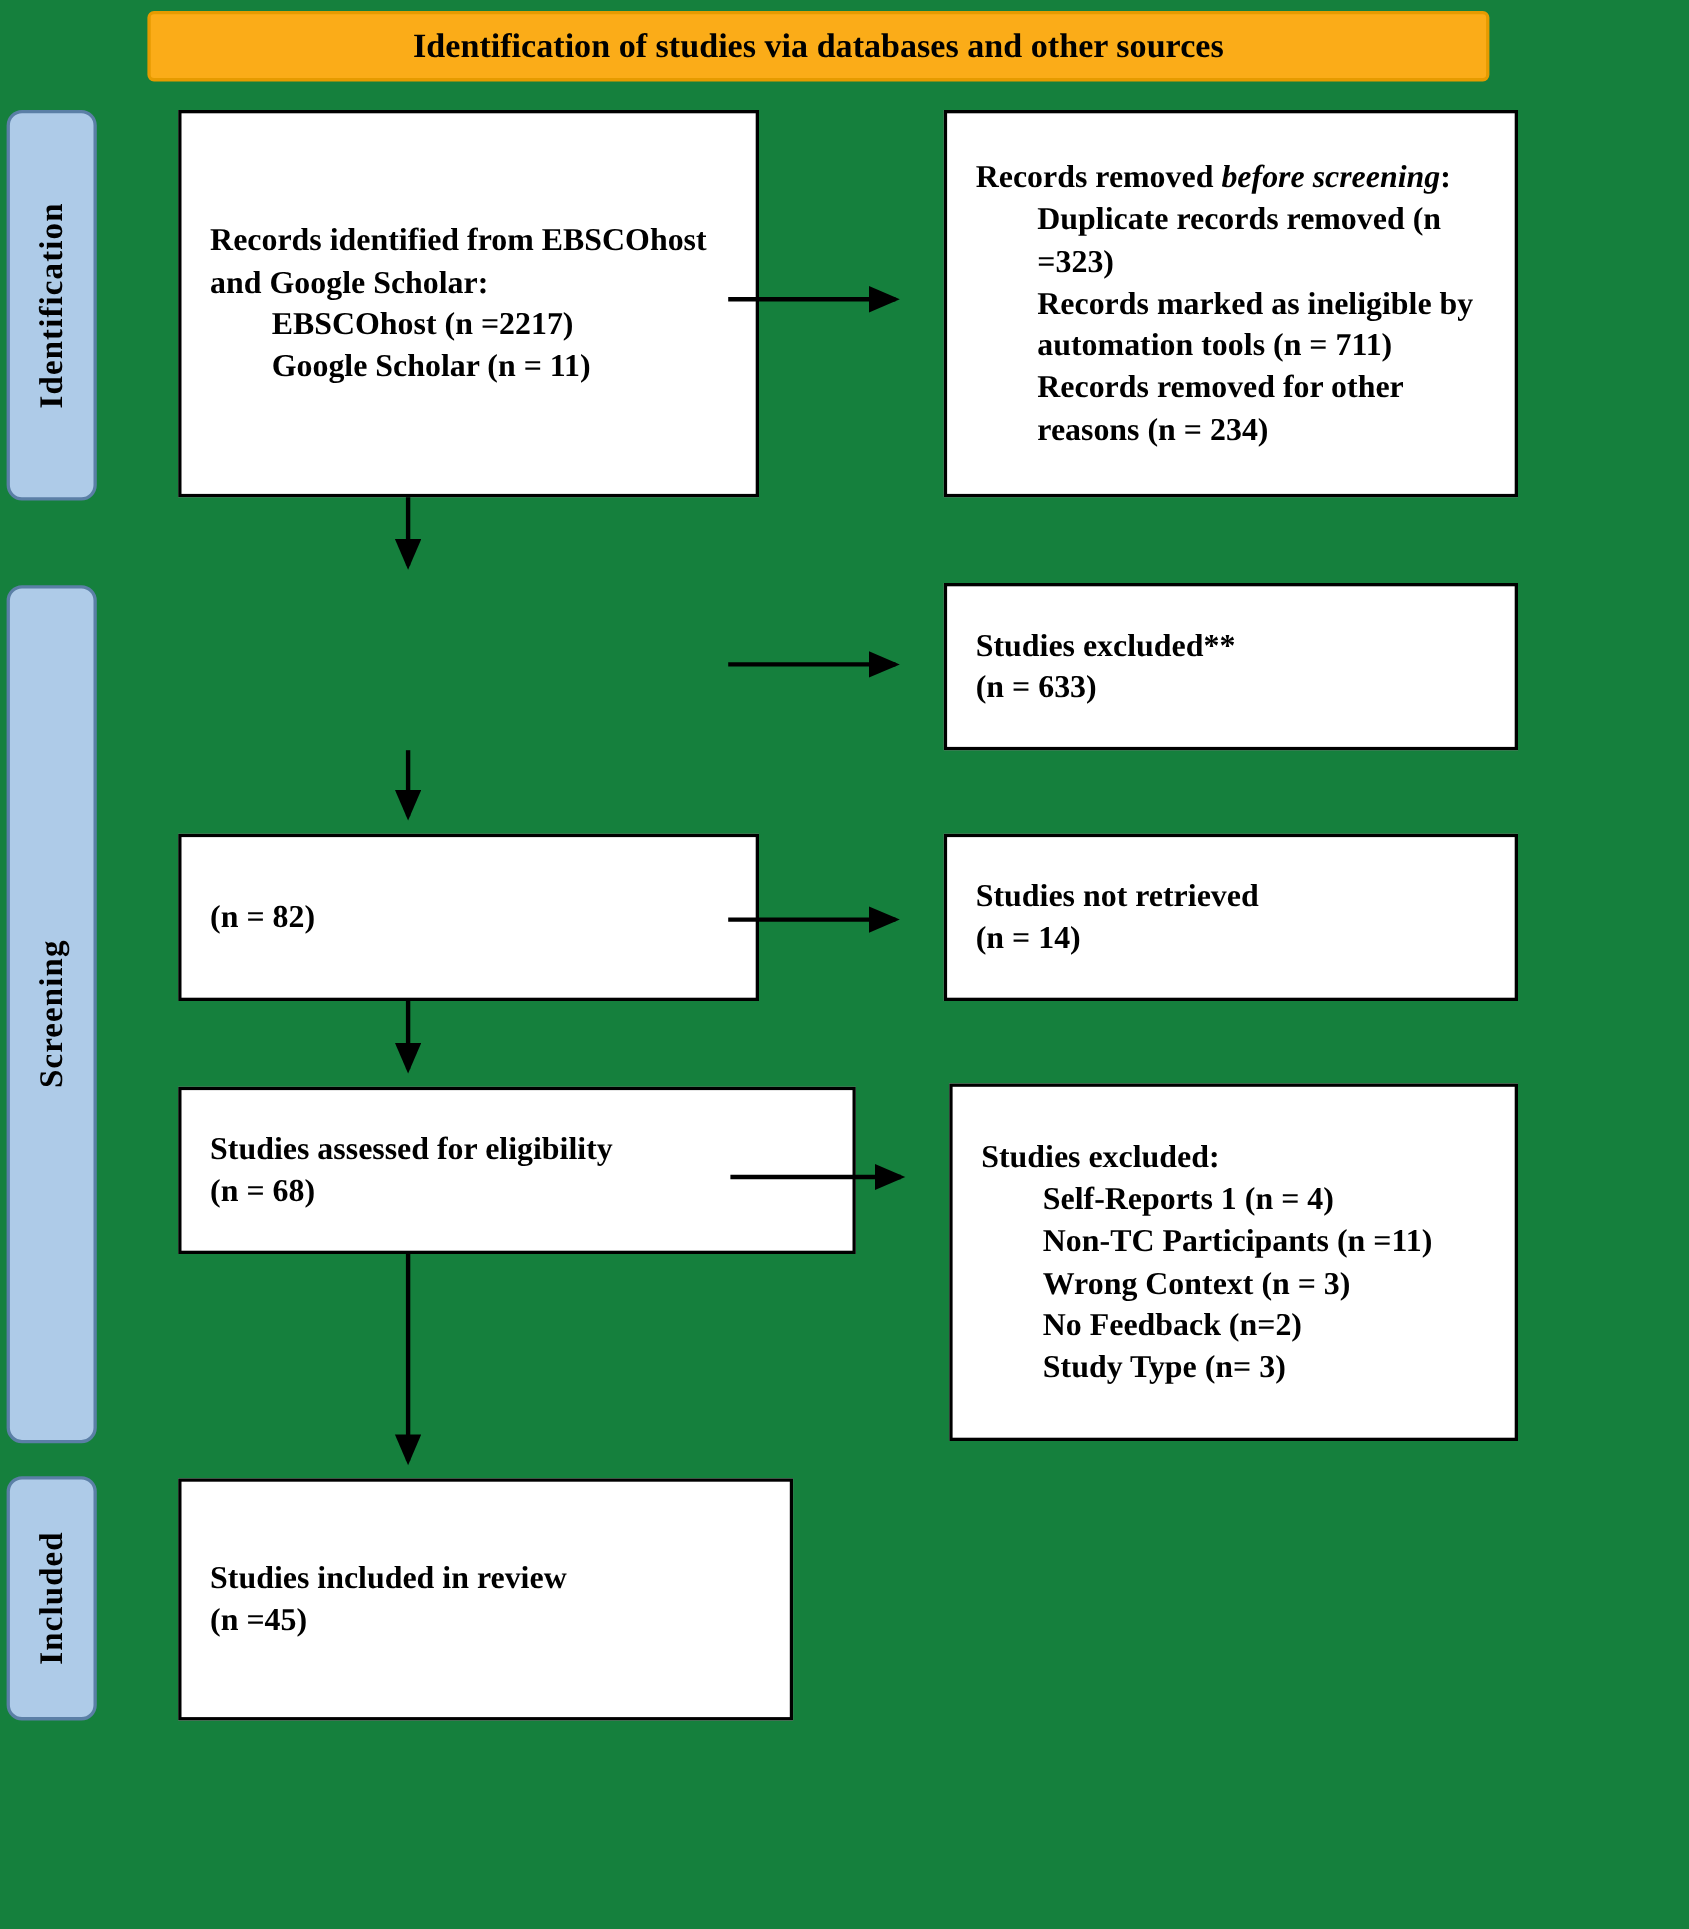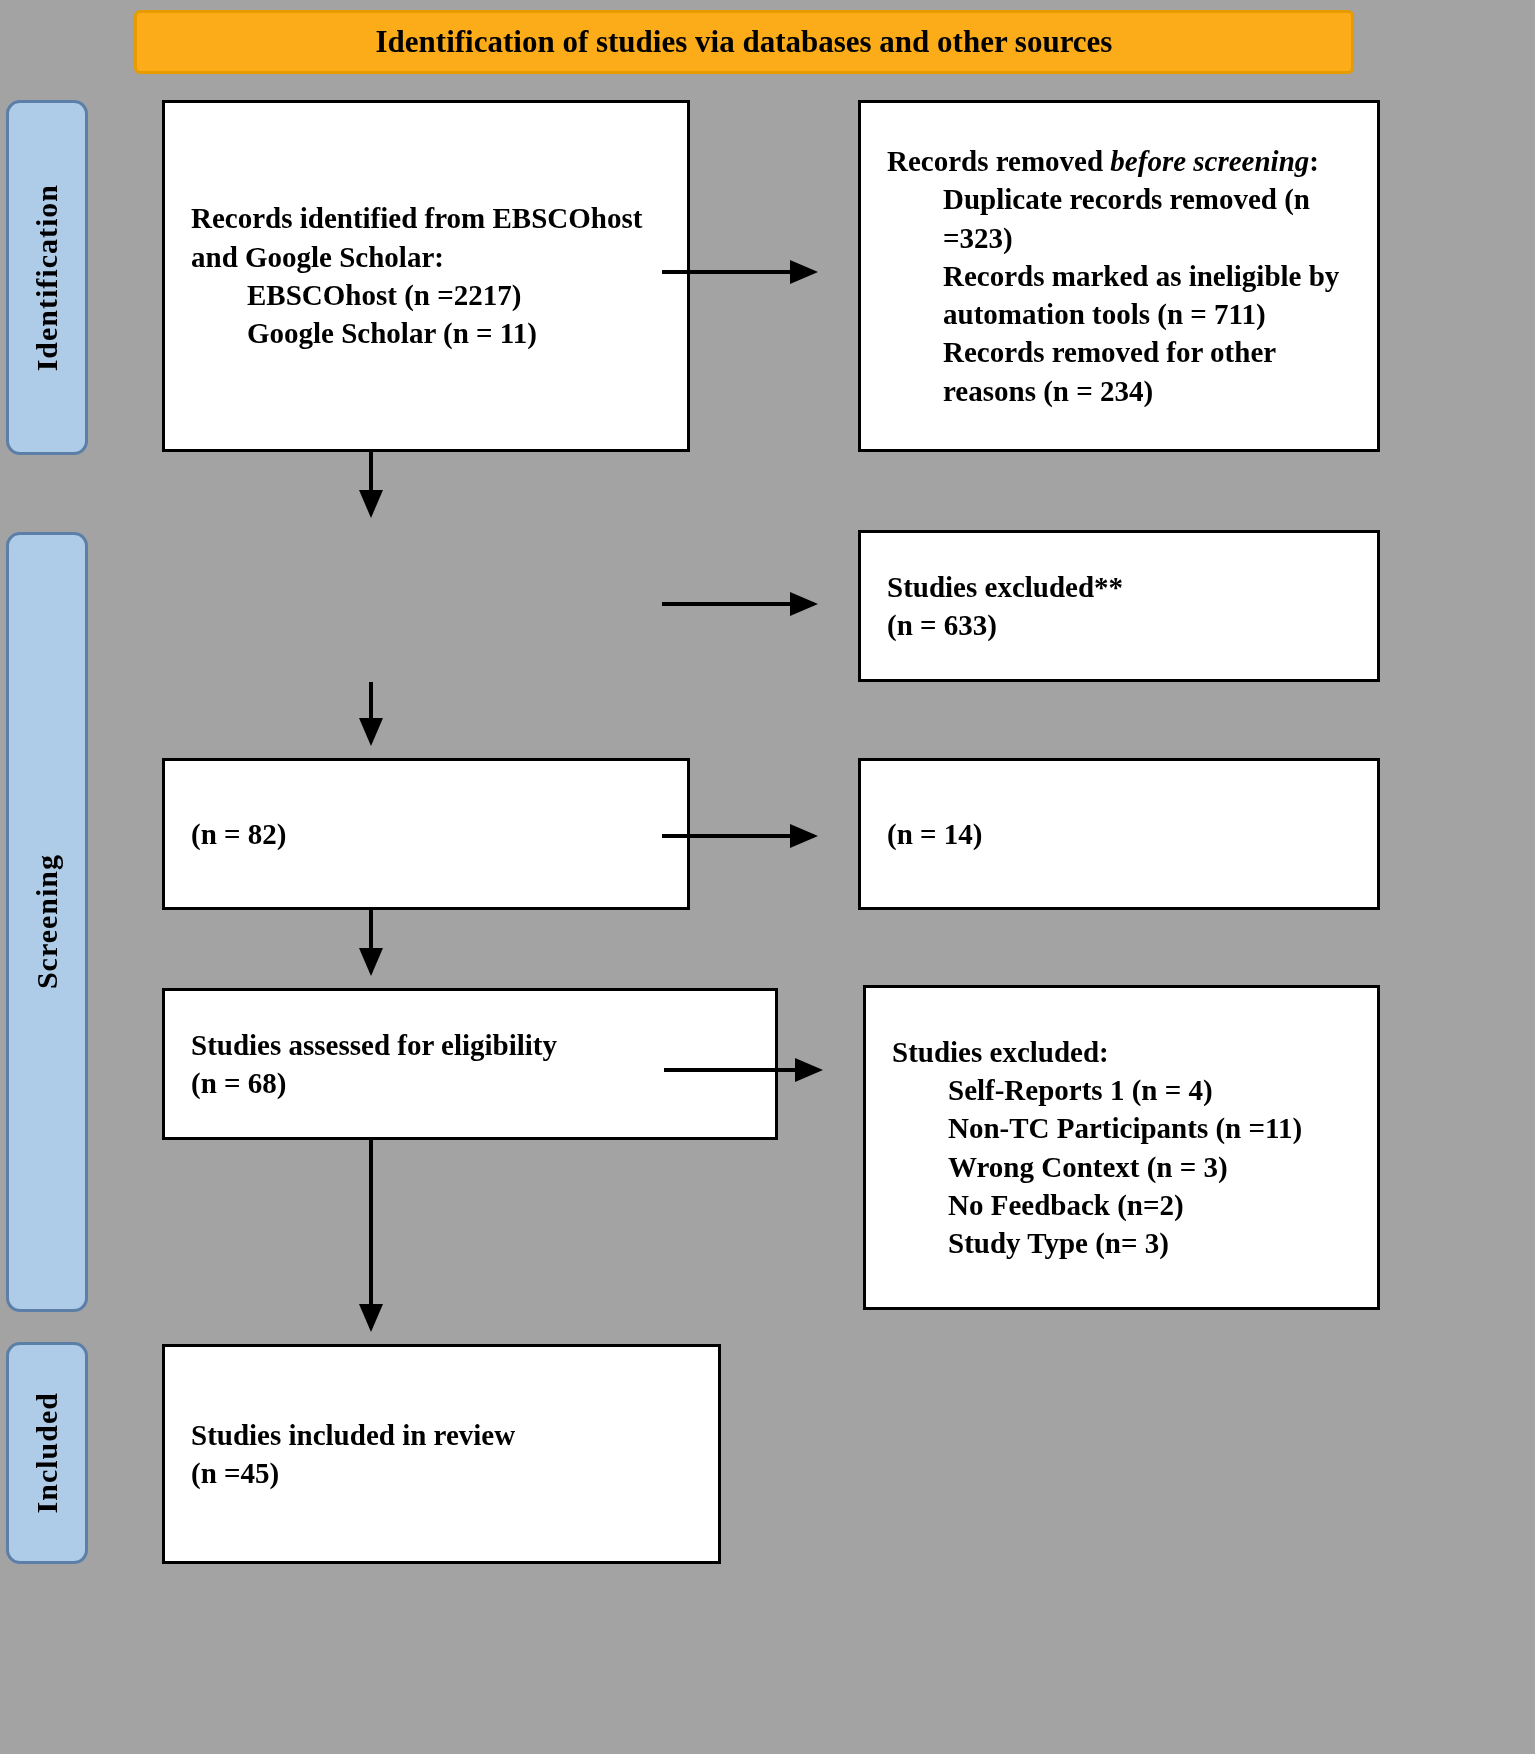--- a/index.html
+++ b/index.html
@@ -1,20 +1,20 @@
 <!DOCTYPE html>
 <html style="--banner_bg: #FBAC18; --banner_border: #E69B00; --stage_bg: #AECBE8; --stage_border: #5B7FA6; --box_border: #000000; --arrow: #000000;"><head>
 <meta charset="utf-8">
 <style>
   html, body { margin: 0; padding: 0; background: #ffffff; }
   .canvas {
     position: relative;
     width: 1535px;
     height: 1754px;
-    background: #a3a3a3;
+    background: #15803d;
     font-family: "Liberation Serif", serif;
     font-weight: bold;
     color: #000000;
   }
 
   .banner {
     position: absolute;
     left: 134px; top: 10px;
     width: 1220px; height: 64px;
     background: var(--banner_bg, #FBAC18);
@@ -129,20 +129,21 @@
     <div class="indent">Records marked as ineligible by automation tools (n = 711)</div>
     <div class="indent">Records removed for other reasons (n = 234)</div>
   </div>
 
   <div class="box b-excluded1">
     <div>Studies excluded**</div>
     <div>(n = 633)</div>
   </div>
 
   <div class="box b-notretrieved">
+    <div>Studies not retrieved</div>
     <div>(n = 14)</div>
   </div>
 
   <div class="box b-excluded2">
     <div>Studies excluded:</div>
     <div class="indent">Self-Reports 1 (n = 4)</div>
     <div class="indent">Non-TC Participants (n =11)</div>
     <div class="indent">Wrong Context (n = 3)</div>
     <div class="indent">No Feedback (n=2)</div>
     <div class="indent">Study Type (n= 3)</div>

